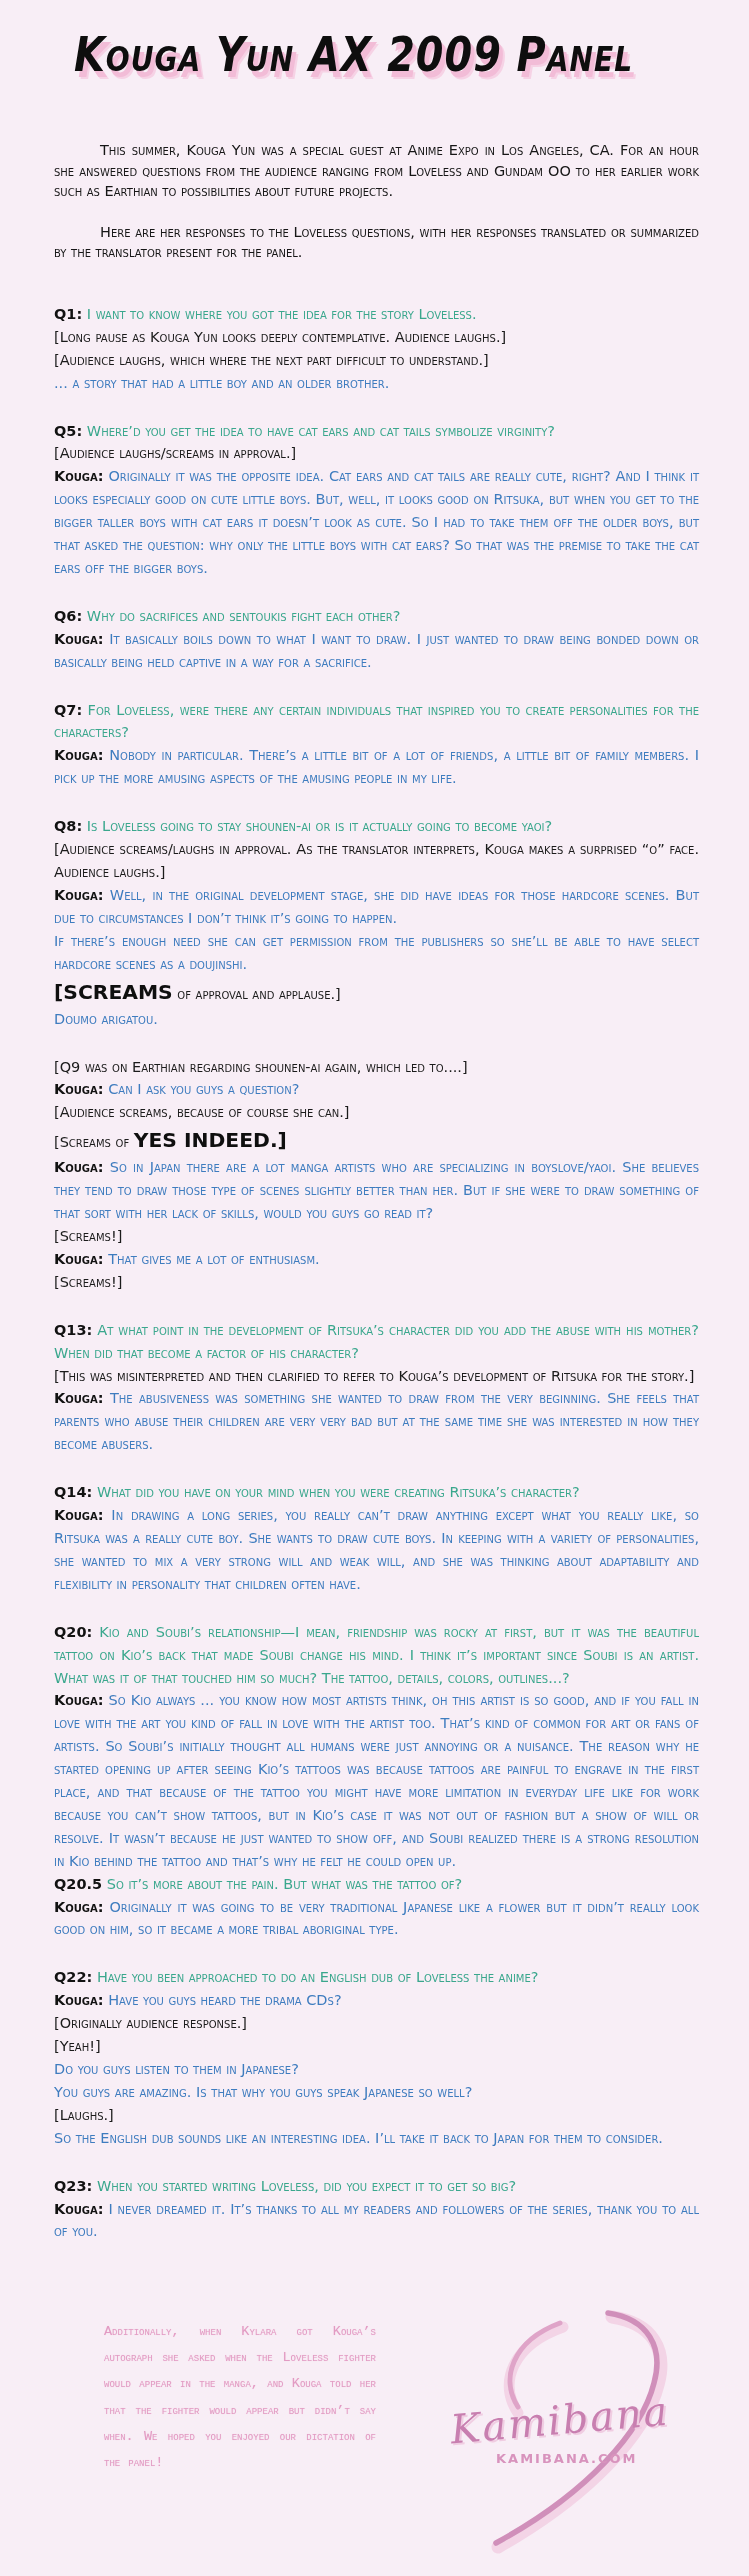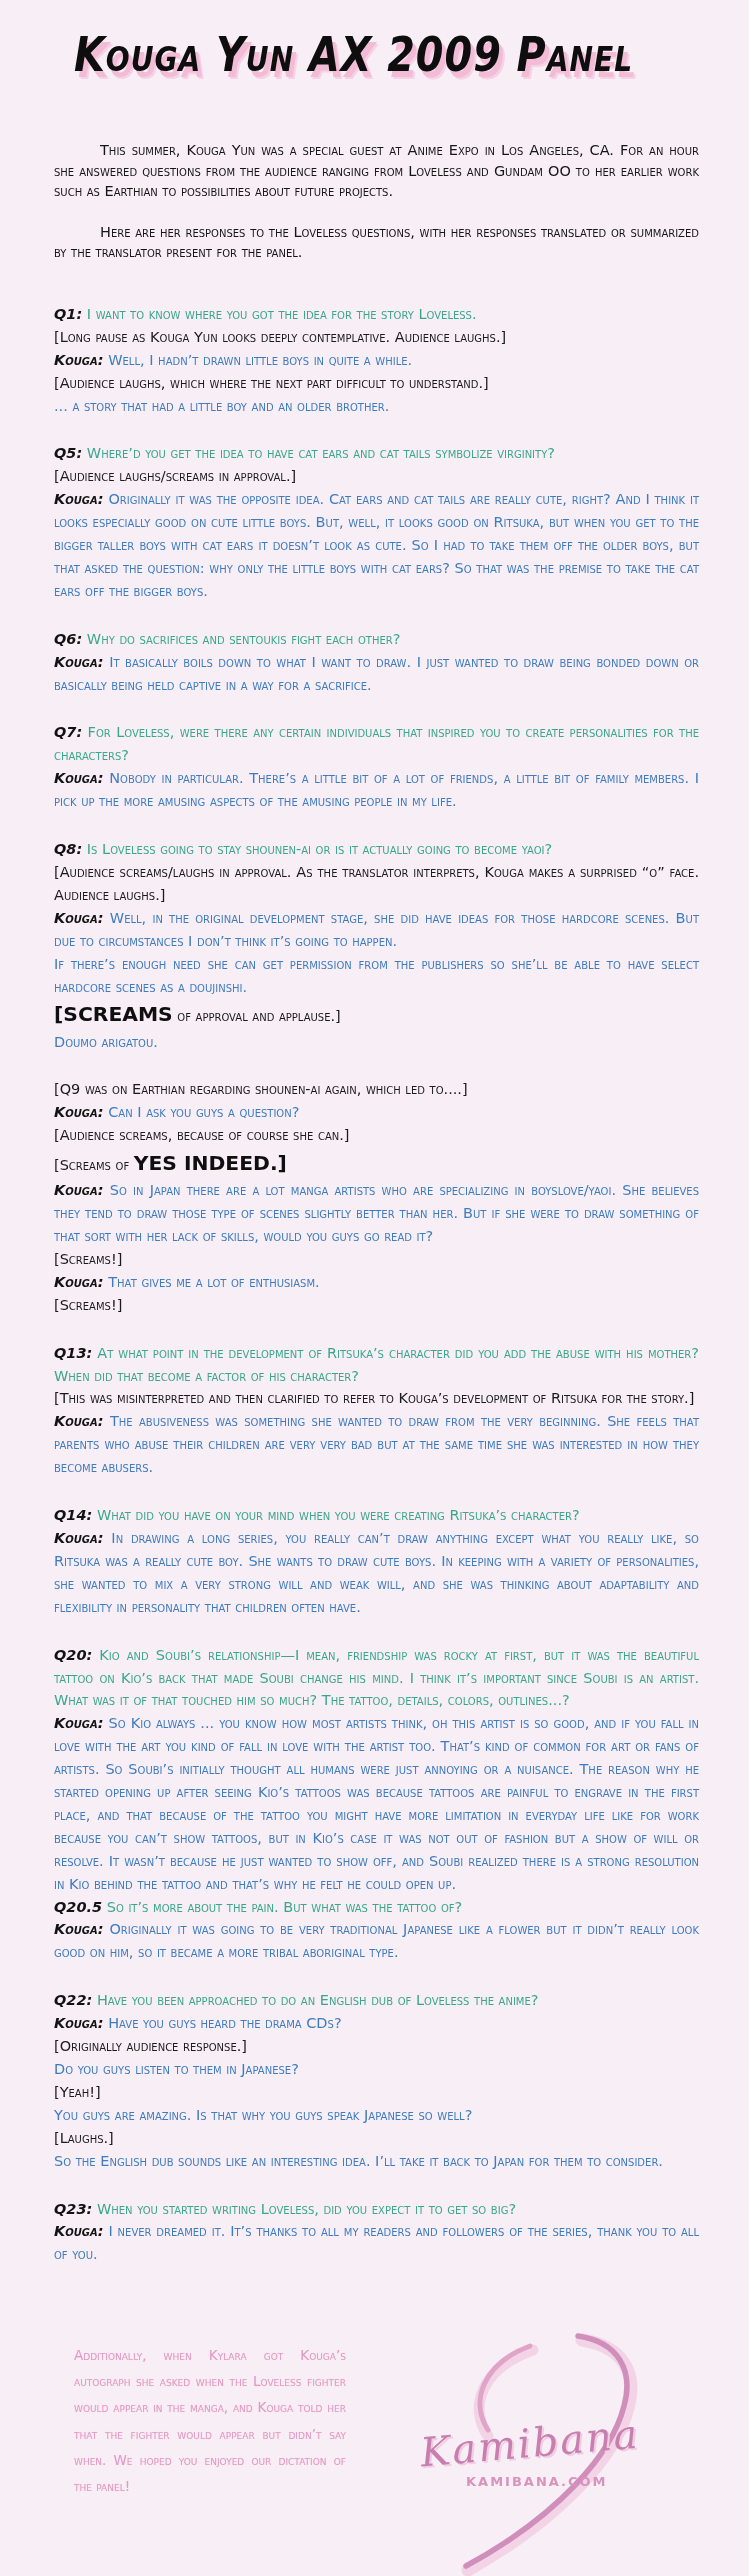--- a/index.html
+++ b/index.html
@@ -32,34 +32,35 @@
     margin:0 0 20px 0;
     text-indent:46px;
     text-align:justify;
     font-size:14.5px;
     line-height:1.42;
     color:#161616;
   }
   .qa-section{margin-top:40px;}
   .qa-block{margin:0 0 25px 0;}
   .line{margin:0;text-align:justify;font-size:14.5px;line-height:1.58;}
-  .seg-label{font-weight:bold;color:#121212;font-style:italic;}
+  .seg-label{font-weight:bold;color:#121212;}
   .seg-q{color:#3aa78d;}
   .seg-k{color:#3e7cbf;}
   .seg-stage{color:#1b1b1b;}
   .seg-big{font-size:1.4em;font-weight:bold;color:#0f0f0f;}
   .footer{display:flex;margin-top:62px;align-items:flex-start;}
   .footer-note{
     width:272px;
-    margin-left:20px;
+    margin-left:50px;
     text-align:justify;
     font-size:13.5px;
     line-height:1.95;
     color:#e29bc3;
     text-shadow:0 0 1px #f3cfe3;
+    font-family:Liberation Mono, monospace;
   }
   .logo{position:relative;flex:1;height:255px;margin-left:24px;}
   .logo svg{position:absolute;left:0;top:0;}
   .logo-script{
     position:absolute;top:92px;left:50px;
     font-family:"DejaVu Serif",serif;
     font-style:italic;
     font-variant:normal;
     font-size:40px;
     letter-spacing:2px;
@@ -84,21 +85,20 @@
 
   <div class="intro">
     <p>This summer, Kouga Yun was a special guest at Anime Expo in Los Angeles, CA. For an hour she answered questions from the audience ranging from Loveless and Gundam OO to her earlier work such as Earthian to possibilities about future projects.</p>
     <p>Here are her responses to the Loveless questions, with her responses translated or summarized by the translator present for the panel.</p>
   </div>
 
   <div class="qa-section">
       <div class="qa-block">
         <p class="line"><span class="seg-label">Q1:</span><span class="seg-q"> I want to know where you got the idea for the story Loveless.</span></p>
         <p class="line"><span class="seg-stage">[Long pause as Kouga Yun looks deeply contemplative. Audience laughs.]</span></p>
-        <p class="line"><span class="seg-label">Kouga:</span><span class="seg-k"> Well, I hadn’t drawn little boys in quite a while.</span></p>
         <p class="line"><span class="seg-stage">[Audience laughs, which where the next part difficult to understand.]</span></p>
         <p class="line"><span class="seg-k">... a story that had a little boy and an older brother.</span></p>
       </div>
       <div class="qa-block">
         <p class="line"><span class="seg-label">Q5:</span><span class="seg-q"> Where’d you get the idea to have cat ears and cat tails symbolize virginity?</span></p>
         <p class="line"><span class="seg-stage">[Audience laughs/screams in approval.]</span></p>
         <p class="line"><span class="seg-label">Kouga:</span><span class="seg-k"> Originally it was the opposite idea. Cat ears and cat tails are really cute, right? And I think it looks especially good on cute little boys. But, well, it looks good on Ritsuka, but when you get to the bigger taller boys with cat ears it doesn’t look as cute. So I had to take them off the older boys, but that asked the question: why only the little boys with cat ears? So that was the premise to take the cat ears off the bigger boys.</span></p>
       </div>
       <div class="qa-block">
         <p class="line"><span class="seg-label">Q6:</span><span class="seg-q"> Why do sacrifices and sentoukis fight each other?</span></p>
@@ -138,22 +138,22 @@
       <div class="qa-block">
         <p class="line"><span class="seg-label">Q20:</span><span class="seg-q"> Kio and Soubi’s relationship—I mean, friendship was rocky at first, but it was the beautiful tattoo on Kio’s back that made Soubi change his mind. I think it’s important since Soubi is an artist. What was it of that touched him so much? The tattoo, details, colors, outlines...?</span></p>
         <p class="line"><span class="seg-label">Kouga:</span><span class="seg-k"> So Kio always ... you know how most artists think, oh this artist is so good, and if you fall in love with the art you kind of fall in love with the artist too. That’s kind of common for art or fans of artists. So Soubi’s initially thought all humans were just annoying or a nuisance. The reason why he started opening up after seeing Kio’s tattoos was because tattoos are painful to engrave in the first place, and that because of the tattoo you might have more limitation in everyday life like for work because you can’t show tattoos, but in Kio’s case it was not out of fashion but a show of will or resolve. It wasn’t because he just wanted to show off, and Soubi realized there is a strong resolution in Kio behind the tattoo and that’s why he felt he could open up.</span></p>
         <p class="line"><span class="seg-label">Q20.5</span><span class="seg-q"> So it’s more about the pain. But what was the tattoo of?</span></p>
         <p class="line"><span class="seg-label">Kouga:</span><span class="seg-k"> Originally it was going to be very traditional Japanese like a flower but it didn’t really look good on him, so it became a more tribal aboriginal type.</span></p>
       </div>
       <div class="qa-block">
         <p class="line"><span class="seg-label">Q22:</span><span class="seg-q"> Have you been approached to do an English dub of Loveless the anime?</span></p>
         <p class="line"><span class="seg-label">Kouga:</span><span class="seg-k"> Have you guys heard the drama CDs?</span></p>
         <p class="line"><span class="seg-stage">[Originally audience response.]</span></p>
+        <p class="line"><span class="seg-stage">[Yeah!]</span></p>
         <p class="line"><span class="seg-k">Do you guys listen to them in Japanese?</span></p>
-        <p class="line"><span class="seg-stage">[Yeah!]</span></p>
         <p class="line"><span class="seg-k">You guys are amazing. Is that why you guys speak Japanese so well?</span></p>
         <p class="line"><span class="seg-stage">[Laughs.]</span></p>
         <p class="line"><span class="seg-k">So the English dub sounds like an interesting idea. I’ll take it back to Japan for them to consider.</span></p>
       </div>
       <div class="qa-block">
         <p class="line"><span class="seg-label">Q23:</span><span class="seg-q"> When you started writing Loveless, did you expect it to get so big?</span></p>
         <p class="line"><span class="seg-label">Kouga:</span><span class="seg-k"> I never dreamed it. It’s thanks to all my readers and followers of the series, thank you to all of you.</span></p>
       </div>
     </div>
 

